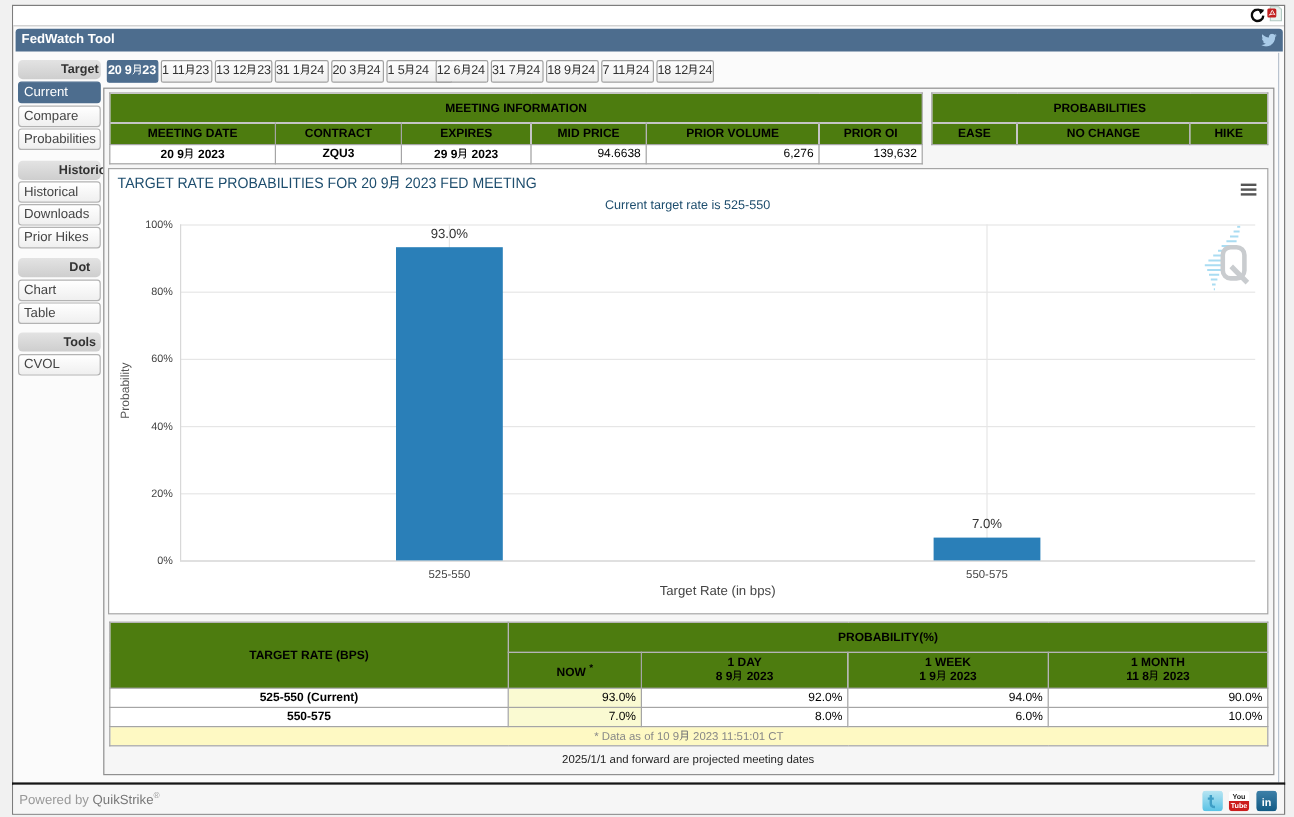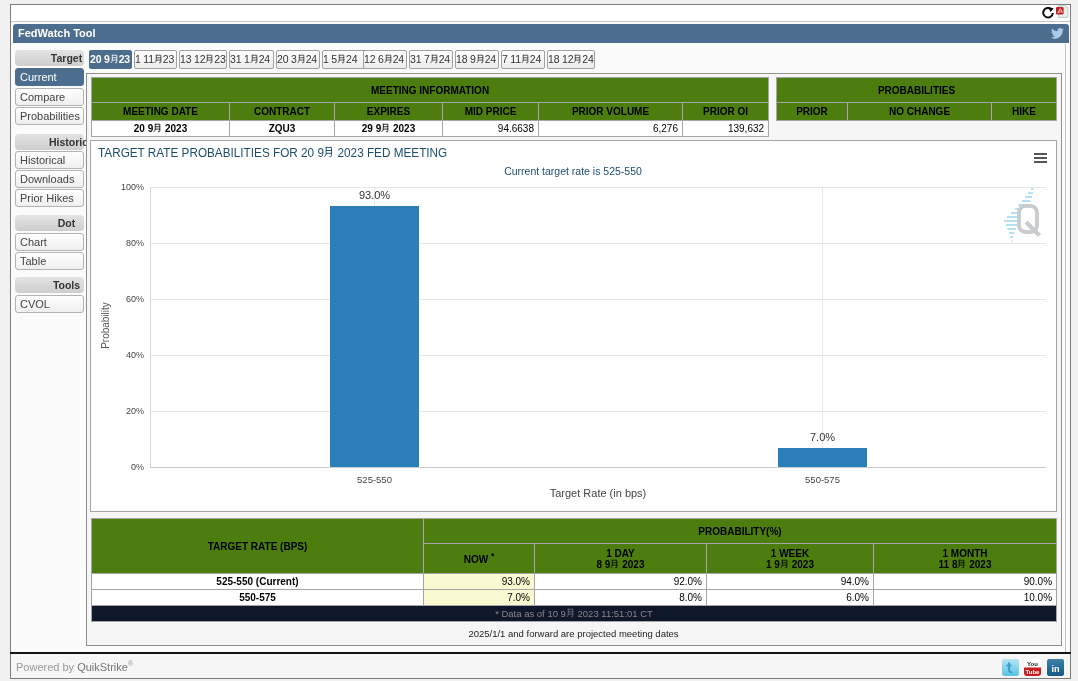--- a/index.html
+++ b/index.html
@@ -158,21 +158,21 @@
 <colgroup>
       <col style="width:71px">
       <col style="width:144px">
       <col style="width:65px">
     </colgroup>
 <tbody>
       <tr>
         <td class="h" colspan="3" style="height:25px">PROBABILITIES</td>
       </tr>
 <tr>
-        <td class="h" style="height:18px">PRIOR</td>
+        <td class="h" style="height:18px">EASE</td>
         <td class="h">NO CHANGE</td>
         <td class="h">HIKE</td>
       </tr>
 </tbody>
   </table>
 
 <div class="chartpanel"></div>
 <div class="abs" style="left:98px;top:146px;font-size:12.5px;color:#1d4d6d;transform:scaleX(0.94);transform-origin:0 0;white-space:nowrap;">TARGET RATE PROBABILITIES FOR 20 9<svg class="yue" width="11" height="12" viewBox="0 0 100 100">
       <use href="#yue" stroke="#1d4d6d"></use>
     </svg> 2023 FED MEETING</div>
@@ -262,21 +262,21 @@
         <td class="v r">90.0%</td>
       </tr>
 <tr style="height:16px">
         <td class="v c">550-575</td>
         <td class="r" style="background:#fafad2">7.0%</td>
         <td class="v r">8.0%</td>
         <td class="v r">6.0%</td>
         <td class="v r">10.0%</td>
       </tr>
 <tr style="height:16px">
-        <td colspan="5" style="background:#0f172a;color:#888;text-align:center;font-size:9.5px">* Data as of 10 9<svg class="yue" width="9" height="10" viewBox="0 0 100 100">
+        <td colspan="5" style="background:#fef9c3;color:#888;text-align:center;font-size:9.5px">* Data as of 10 9<svg class="yue" width="9" height="10" viewBox="0 0 100 100">
             <use href="#yue" stroke="#777"></use>
           </svg> 2023 11:51:01 CT</td>
       </tr>
 </tbody>
   </table>
 <div class="abs" style="left:91px;top:628px;width:965px;text-align:center;font-size:9.5px;color:#222">2025/1/1 and forward are projected meeting dates</div>
 
 <div class="blackline"></div>
 <div class="footer"></div>
 <div class="abs" style="left:16px;top:660px;font-size:11px;color:#999">Powered by <span style="color:#777">QuikStrike</span><sup style="font-size:7px">®</sup></div>

